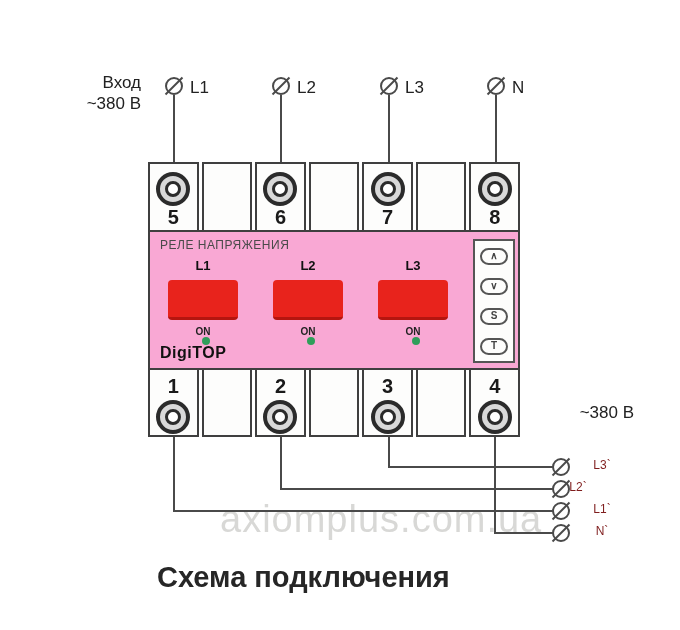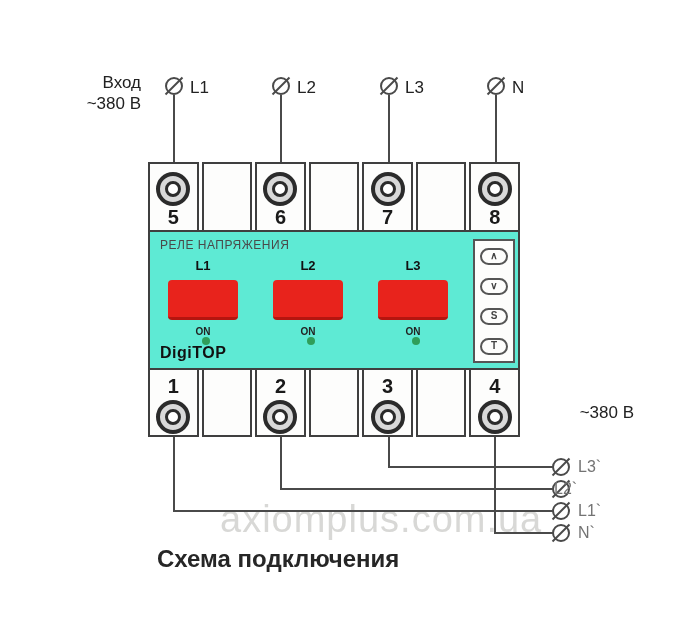--- a/index.html
+++ b/index.html
@@ -12,52 +12,52 @@
   .wire.v{width:2px;}
   .wire.h{height:2px;}
   
   .tsym{position:absolute;width:18px;height:18px;border:2px solid #4a4a4a;border-radius:50%;
     background:#ffffff;box-sizing:border-box;z-index:2;}
   .tsym::after{content:"";position:absolute;left:6px;top:-5px;width:2px;height:24px;
     background:#4a4a4a;transform:rotate(45deg);}
   
   .cap{position:absolute;font-size:17px;line-height:21px;text-align:right;color:#222;z-index:3;}
   .tlabel{position:absolute;font-size:17px;color:#222;z-index:3;}
-  .olabel{position:absolute;width:48px;text-align:left;font-size:16px;color:#737373;z-index:3;}
+  .olabel{position:absolute;width:48px;text-align:center;font-size:12px;color:#7f1d1d;z-index:3;}
   
   .trow{position:absolute;left:148px;width:372px;display:flex;gap:3px;box-sizing:border-box;z-index:2;}
   .tcell{flex:1;border:2px solid #3f3f3f;background:#fdfdfc;box-sizing:border-box;
     display:flex;flex-direction:column;align-items:center;}
   .tnum{font-size:20px;font-weight:bold;color:#1a1a1a;line-height:22px;}
   .screw{width:34px;height:34px;border:4px solid #2b2b2b;border-radius:50%;background:#d9d9d9;
     box-sizing:border-box;display:flex;align-items:center;justify-content:center;}
   .screw-inner{width:16px;height:16px;border:3px solid #2b2b2b;border-radius:50%;background:#ffffff;
     box-sizing:border-box;}
   .body{position:absolute;left:148px;top:230px;width:372px;height:140px;border:2px solid #3f3f3f;
-    background:#5eead4;box-sizing:border-box;z-index:2;}
+    background:#f9a8d4;box-sizing:border-box;z-index:2;}
   .panel-title{position:absolute;left:10px;top:6px;font-size:12px;letter-spacing:.5px;color:#4a4a4a;}
   .disp-group{position:absolute;top:26px;width:70px;display:flex;flex-direction:column;align-items:center;}
   .disp-label{font-size:13px;font-weight:bold;color:#111;line-height:15px;}
   .disp-screen{margin-top:7px;width:70px;height:40px;background:#e8231c;border-radius:4px;
     border-bottom:3px solid #b5150f;box-sizing:border-box;}
   .on-row{margin-top:6px;display:flex;align-items:center;flex-direction:column;}
   .on-text{font-size:10px;font-weight:bold;color:#222;}
   .on-led{width:8px;height:8px;border-radius:50%;background:#2f9e5a;margin-left:5px;}
   .brand{position:absolute;left:10px;bottom:6px;font-size:16px;font-weight:bold;color:#111;
     letter-spacing:.5px;}
   .btn-panel{position:absolute;left:323px;top:7px;width:42px;height:124px;border:2px solid #555;
     box-sizing:border-box;display:flex;flex-direction:column;align-items:center;
     justify-content:space-around;background:#fdfdfc;}
   .oval-btn{width:28px;height:17px;border:2px solid #555;border-radius:9px;box-sizing:border-box;
     display:flex;align-items:center;justify-content:center;font-size:10px;line-height:10px;
     color:#444;background:#fdfdfc;font-weight:bold;}
   
   .watermark{position:absolute;left:220px;top:498px;font-size:38px;letter-spacing:1px;
     color:#d8d8d6;z-index:0;white-space:nowrap;}
-  .title{position:absolute;left:157px;top:545px;font-size:24px;font-weight:bold;color:#262626;z-index:3;}
+  .title{position:absolute;left:157px;top:561px;font-size:29px;font-weight:bold;color:#262626;z-index:3;}
 </style>
 </head>
 <body>
 
 <div class="canvas">
 
   <div class="cap" style="left:55px;top:72px;width:86px;">
     <div>Вход</div>
     <div>~380 В</div>
   </div>

